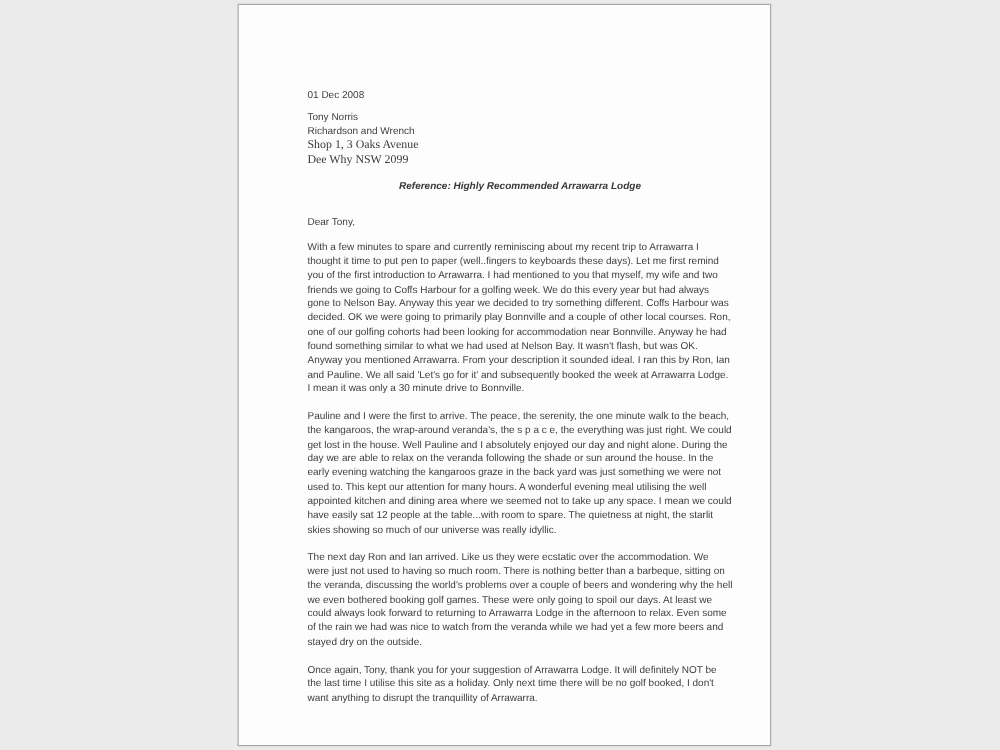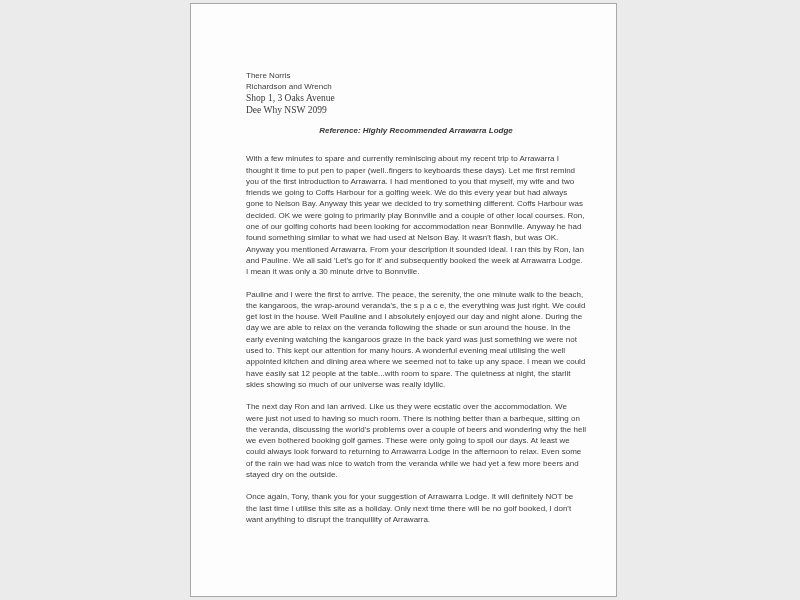--- a/index.html
+++ b/index.html
@@ -66,30 +66,32 @@
     margin: 0 0 11px 0;
   }
 </style>
 </head>
 <body>
 
 <div class="canvas">
   <div class="page">
     <div class="content">
 
+      <div class="date">01 Dec 2008</div>
 
       <div class="recipient">
-        <div class="sans">There Norris</div>
+        <div class="sans">Tony Norris</div>
         <div class="sans">Richardson and Wrench</div>
         <div class="serif">Shop 1, 3 Oaks Avenue</div>
         <div class="serif">Dee Why NSW 2099</div>
       </div>
 
       <div class="reference">Reference: Highly Recommended Arrawarra Lodge</div>
 
+      <div class="salutation">Dear Tony,</div>
 
       <p class="body-par">With a few minutes to spare and currently reminiscing about my recent trip to Arrawarra I thought it time to put pen to paper (well..fingers to keyboards these days). Let me first remind you of the first introduction to Arrawarra. I had mentioned to you that myself, my wife and two friends we going to Coffs Harbour for a golfing week. We do this every year but had always gone to Nelson Bay. Anyway this year we decided to try something different. Coffs Harbour was decided. OK we were going to primarily play Bonnville and a couple of other local courses. Ron, one of our golfing cohorts had been looking for accommodation near Bonnville. Anyway he had found something similar to what we had used at Nelson Bay. It wasn't flash, but was OK. Anyway you mentioned Arrawarra. From your description it sounded ideal. I ran this by Ron, Ian and Pauline. We all said 'Let's go for it' and subsequently booked the week at Arrawarra Lodge. I mean it was only a 30 minute drive to Bonnville.</p>
 
 
       <p class="body-par">Pauline and I were the first to arrive. The peace, the serenity, the one minute walk to the beach, the kangaroos, the wrap-around veranda's, the s p a c e, the everything was just right. We could get lost in the house. Well Pauline and I absolutely enjoyed our day and night alone. During the day we are able to relax on the veranda following the shade or sun around the house. In the early evening watching the kangaroos graze in the back yard was just something we were not used to. This kept our attention for many hours. A wonderful evening meal utilising the well appointed kitchen and dining area where we seemed not to take up any space. I mean we could have easily sat 12 people at the table...with room to spare. The quietness at night, the starlit skies showing so much of our universe was really idyllic.</p>
 
       <p class="body-par">The next day Ron and Ian arrived. Like us they were ecstatic over the accommodation. We were just not used to having so much room. There is nothing better than a barbeque, sitting on the veranda, discussing the world's problems over a couple of beers and wondering why the hell we even bothered booking golf games. These were only going to spoil our days. At least we could always look forward to returning to Arrawarra Lodge in the afternoon to relax. Even some of the rain we had was nice to watch from the veranda while we had yet a few more beers and stayed dry on the outside.</p>
 
       <p class="body-par">Once again, Tony, thank you for your suggestion of Arrawarra Lodge. It will definitely NOT be the last time I utilise this site as a holiday. Only next time there will be no golf booked, I don't want anything to disrupt the tranquillity of Arrawarra.</p>
 

